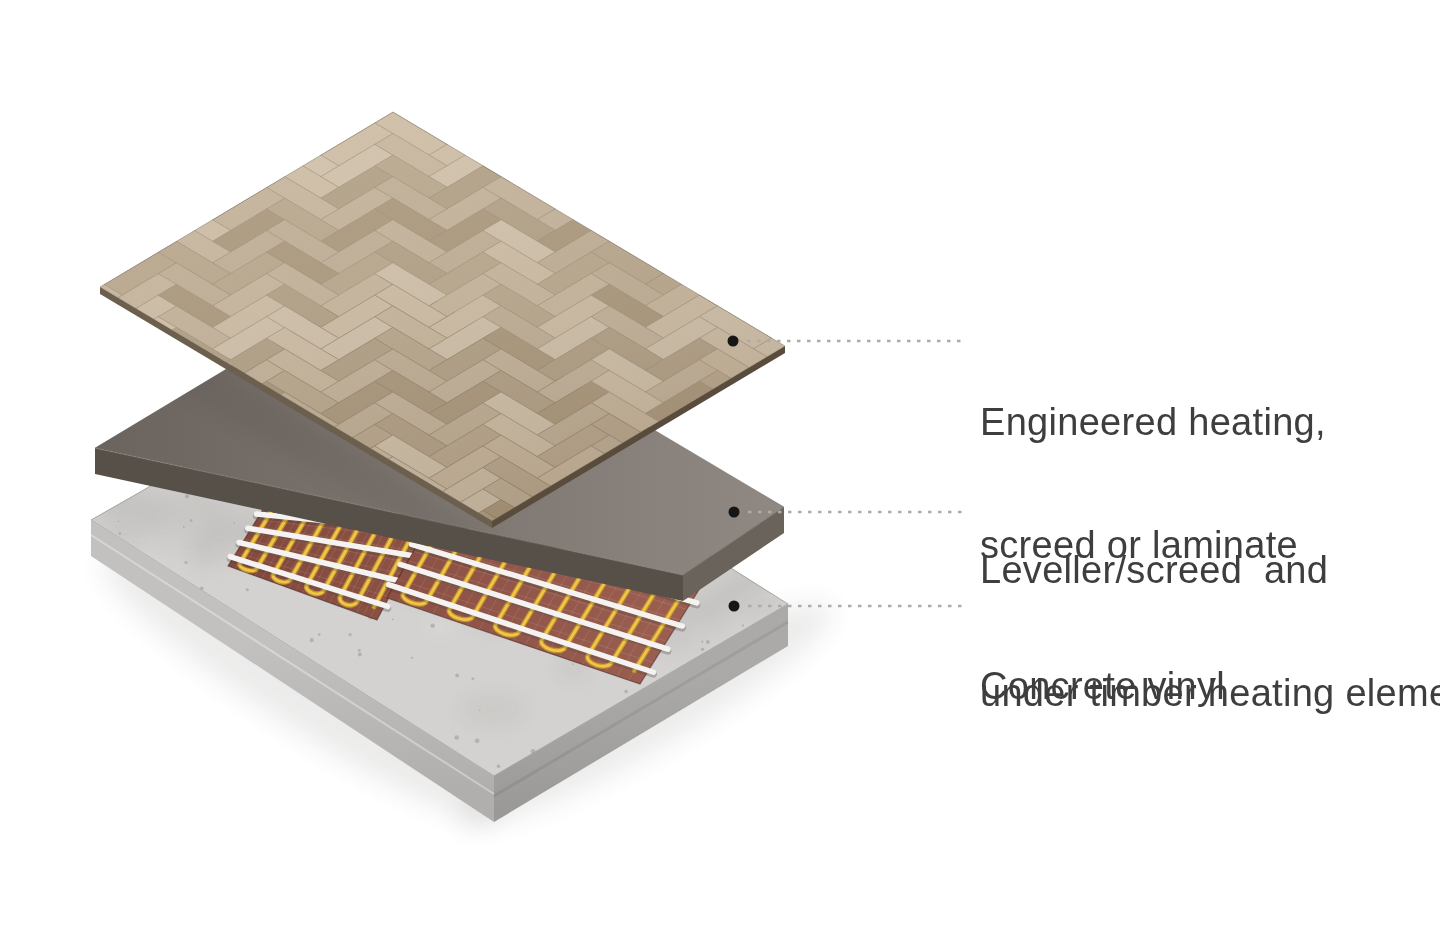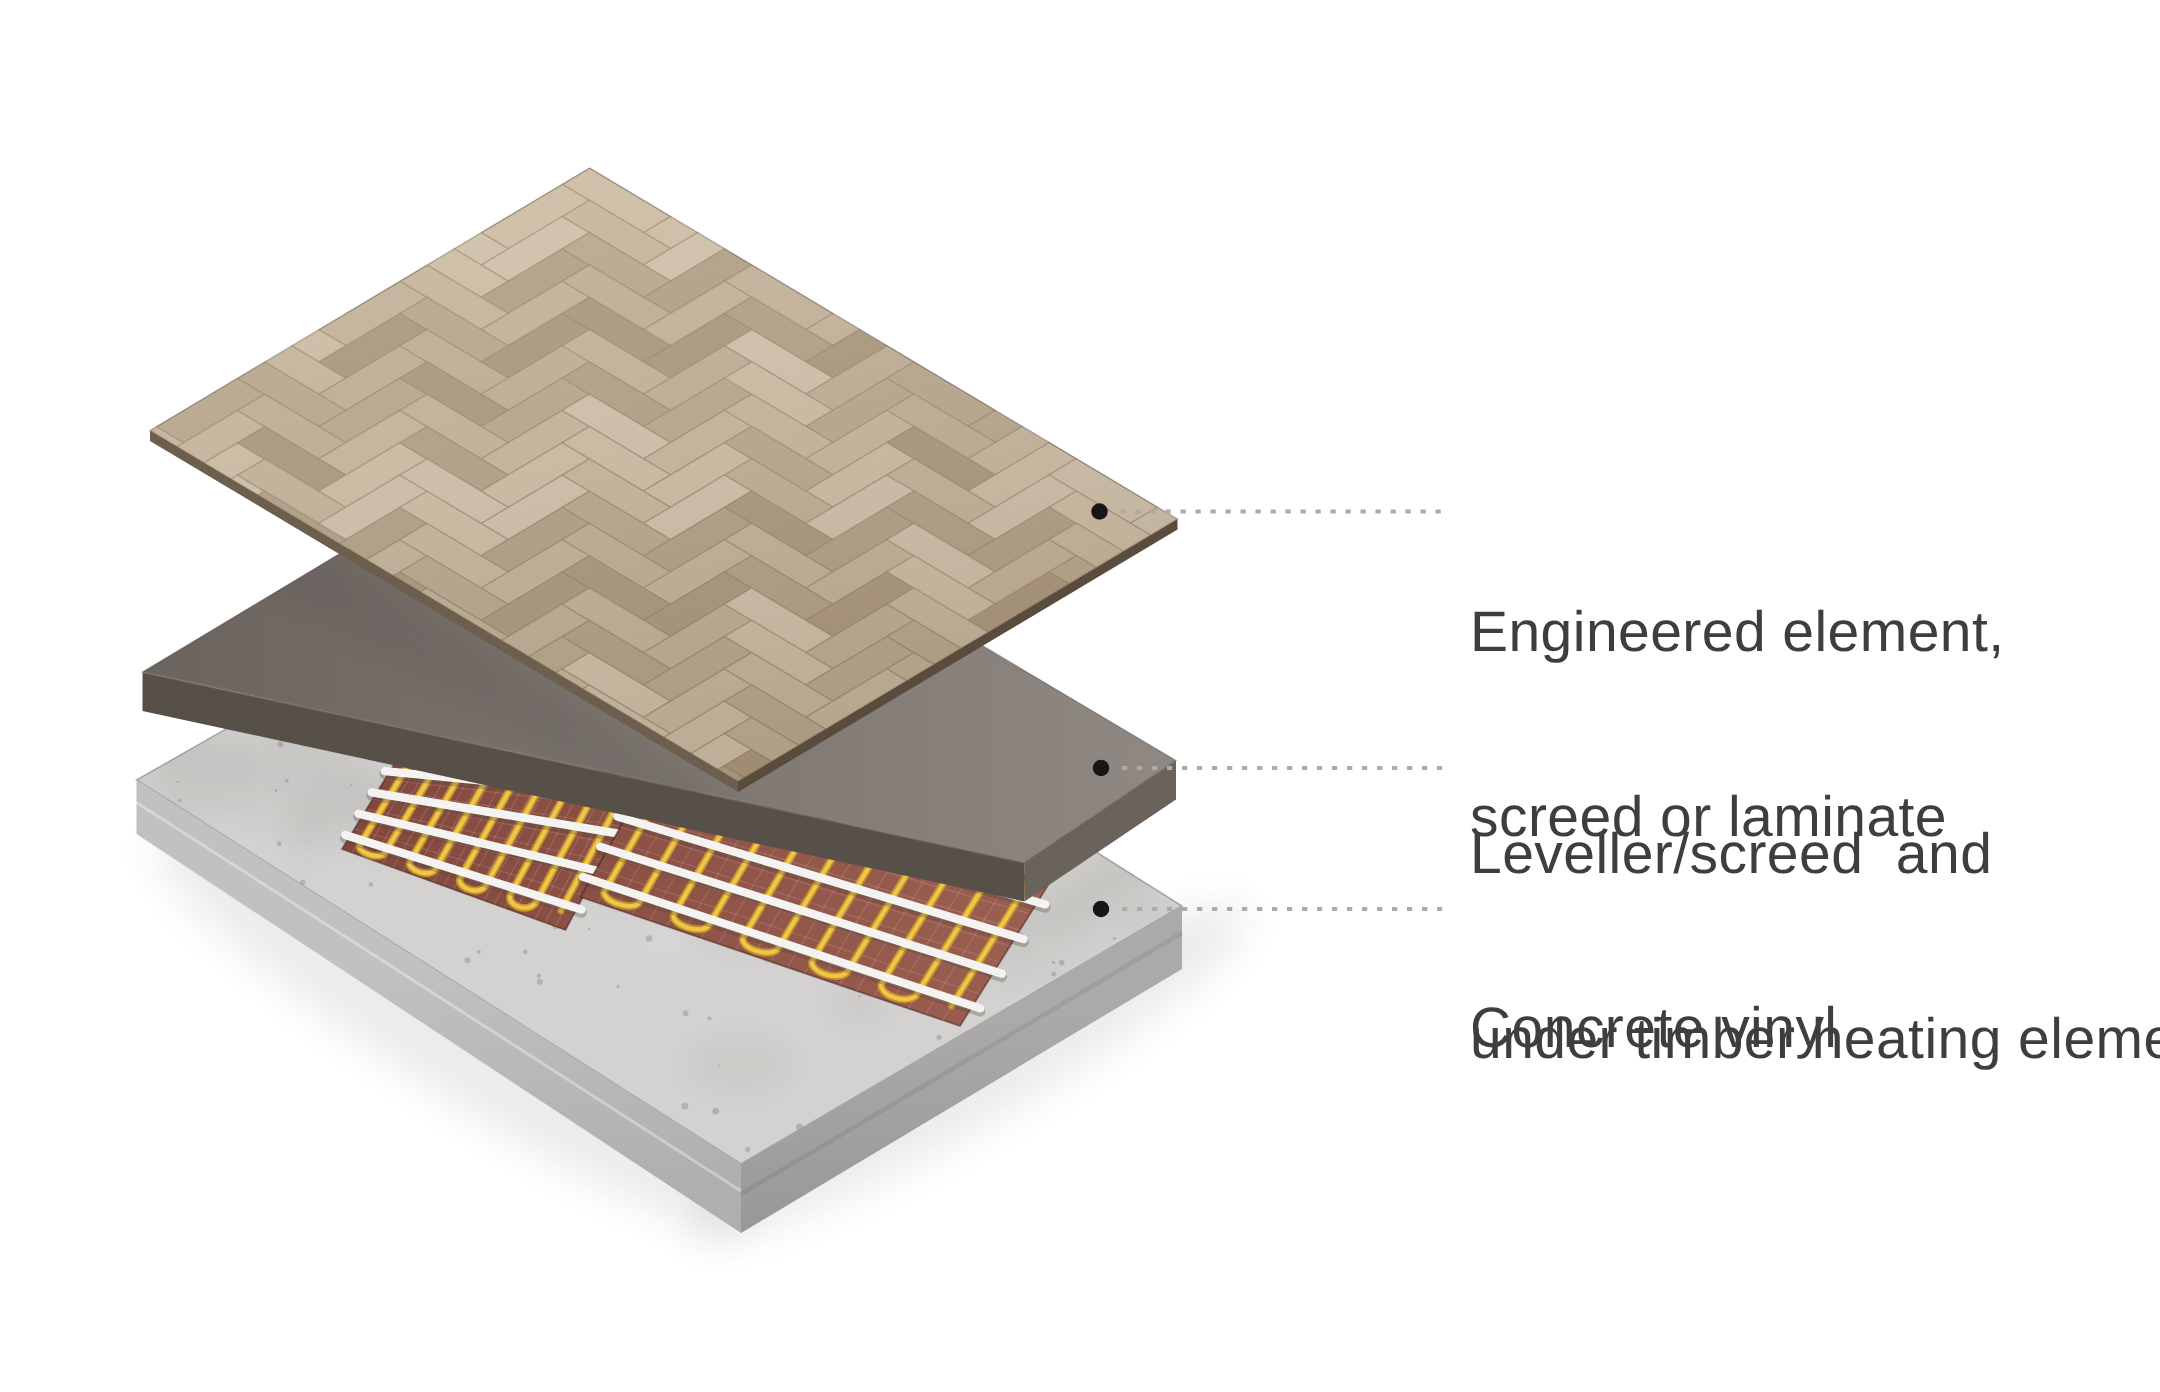--- a/index.html
+++ b/index.html
@@ -514,21 +514,21 @@
       <line x1="747" y1="341" x2="962" y2="341" stroke="#adaba8" stroke-width="2.6" stroke-dasharray="3.5 6.5"></line>
       <circle cx="733" cy="341" r="5.5" fill="#161616"></circle>
       <line x1="748" y1="512" x2="962" y2="512" stroke="#adaba8" stroke-width="2.6" stroke-dasharray="3.5 6.5"></line>
       <circle cx="734" cy="512" r="5.5" fill="#161616"></circle>
       <line x1="748" y1="606" x2="962" y2="606" stroke="#adaba8" stroke-width="2.6" stroke-dasharray="3.5 6.5"></line>
       <circle cx="734" cy="606" r="5.5" fill="#161616"></circle>
     </g>
 </svg>
 
 <div class="label" style="left: 980px; top: 320px; color: rgb(62, 62, 62);">
-  <div>Engineered element,</div>
+  <div>Engineered heating,</div>
   <div>screed or laminate</div>
 </div>
 
 <div class="label" style="left: 980px; top: 468px; color: rgb(62, 62, 62);">
   <div>Leveller/screed  and</div>
   <div>under timber heating element</div>
 </div>
 
 <div class="label" style="left: 980px; top: 584px; color: rgb(62, 62, 62);">
   <div>Concrete vinyl</div>

